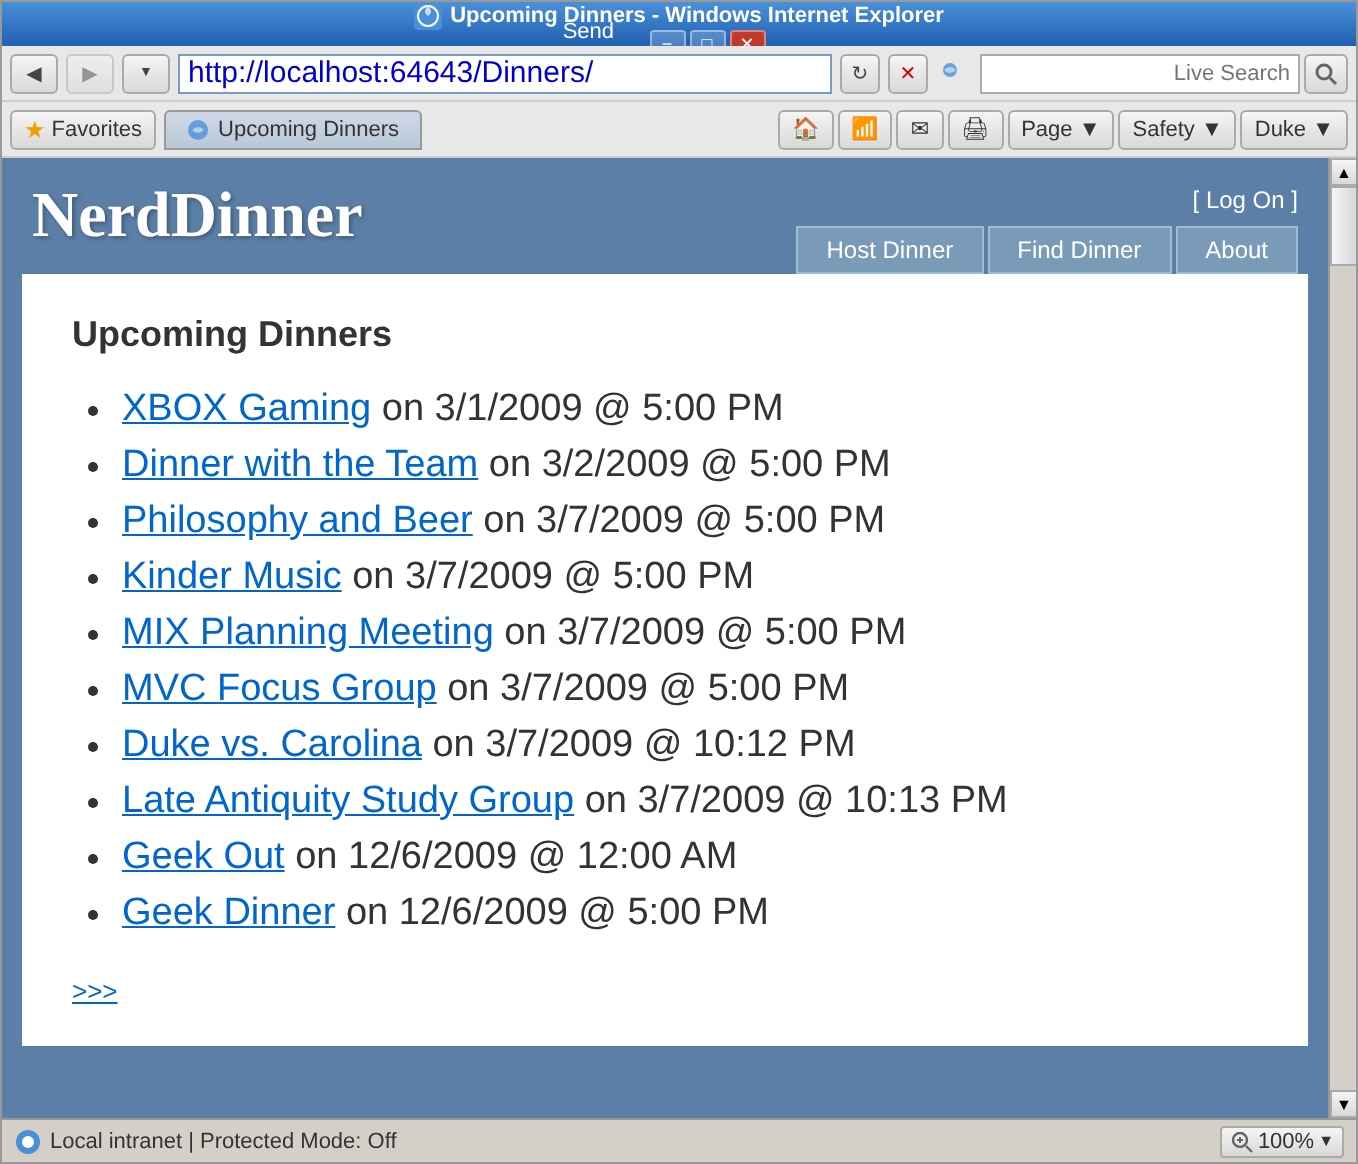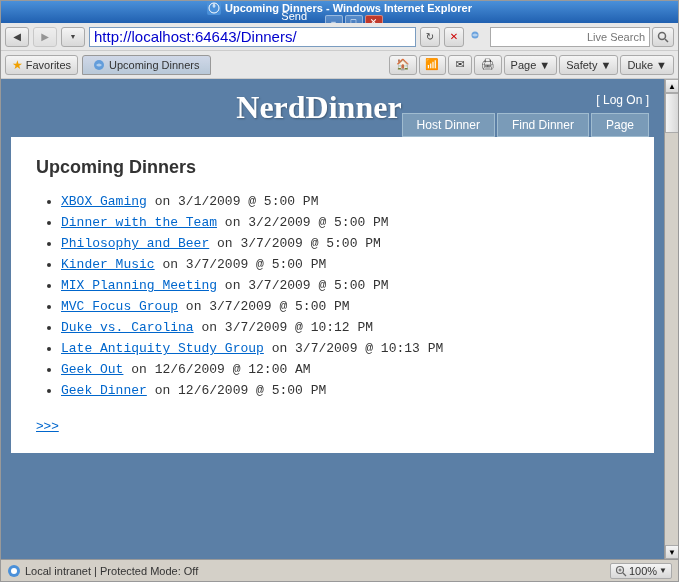--- a/index.html
+++ b/index.html
@@ -43,33 +43,33 @@
     
     .scrollbar { width: 14px; background: #d4d0c8; border-left: 1px solid #999; display: flex; flex-direction: column; }
     .scroll-btn { width: 14px; height: 14px; background: linear-gradient(to bottom, #f5f5f5, #d8d8d8); border: 1px solid #aaa; display: flex; align-items: center; justify-content: center; font-size: 8px; cursor: pointer; }
     .scroll-track { flex: 1; background: #d4d0c8; }
     .scroll-thumb { width: 14px; height: 40px; background: linear-gradient(to right, #f5f5f5, #d8d8d8); border: 1px solid #aaa; }
 
     
     .browser-page { background: #5b7fa6; min-height: 100%; }
 
     
-    .app-header { background: #5b7fa6; padding: 10px 15px 0 15px; display: flex; align-items: flex-start; justify-content: flex-end; }
+    .app-header { background: #5b7fa6; padding: 10px 15px 0 15px; display: flex; align-items: flex-start; justify-content: space-between; }
     .app-title { color: white; font-size: 32px; font-weight: bold; font-family: Georgia, serif; text-shadow: 1px 1px 2px rgba(0,0,0,0.3); }
     .header-right { display: flex; flex-direction: column; align-items: flex-end; padding-top: 4px; }
     .log-on-area { color: white; font-size: 12px; margin-bottom: 6px; }
     .log-on-link { color: white; text-decoration: none; font-size: 12px; }
     .nav-buttons { display: flex; gap: 2px; }
     .nav-button { padding: 4px 14px; background: #7a9bb8; border: 1px solid #a0bcd0; color: white; font-size: 12px; cursor: pointer; font-weight: normal; }
 
     
     .page-content { background: white; margin: 0 10px 10px 10px; padding: 20px 25px; min-height: 300px; }
     .page-heading { font-size: 18px; font-weight: bold; color: #333; margin-bottom: 16px; }
     .dinner-list { list-style: disc; padding-left: 25px; }
-    .dinner-list li { margin-bottom: 6px; font-size: 13px; color: #333; font-family: Liberation Mono, monospace; }
+    .dinner-list li { margin-bottom: 6px; font-size: 19px; color: #333; }
     .dinner-link { color: #0066cc; text-decoration: underline; cursor: pointer; }
     .dinner-date { color: #333; }
     .more-link { display: inline-block; margin-top: 14px; color: #0066cc; text-decoration: underline; font-size: 13px; cursor: pointer; }
 
     
     .status-bar { background: #d4d0c8; height: 22px; display: flex; align-items: center; justify-content: space-between; padding: 0 6px; border-top: 1px solid #999; flex-shrink: 0; }
     .status-left { display: flex; align-items: center; gap: 4px; font-size: 11px; color: #333; }
     .status-right { display: flex; align-items: center; gap: 8px; font-size: 11px; color: #333; }
     .zoom-area { display: flex; align-items: center; gap: 2px; padding: 1px 4px; background: linear-gradient(to bottom, #f5f5f5, #d8d8d8); border: 1px solid #aaa; border-radius: 2px; cursor: pointer; }
   </style>
@@ -151,21 +151,21 @@
 
         <div class="app-header">
           <div class="app-title">NerdDinner</div>
           <div class="header-right">
             <div class="log-on-area">
               <span>[ </span><a class="log-on-link" href="#">Log On</a><span> ]</span>
             </div>
             <div class="nav-buttons">
               <button class="nav-button">Host Dinner</button>
               <button class="nav-button">Find Dinner</button>
-              <button class="nav-button">Page</button>
+              <button class="nav-button">About</button>
             </div>
           </div>
         </div>
 
         <div class="page-content">
           <h2 class="page-heading">Upcoming Dinners</h2>
           <ul class="dinner-list" id="dinner-list">
           <li><a class="dinner-link" href="#">XBOX Gaming</a> <span class="dinner-date">on 3/1/2009 @ 5:00 PM</span></li>
               <li><a class="dinner-link" href="#">Dinner with the Team</a> <span class="dinner-date">on 3/2/2009 @ 5:00 PM</span></li>
               <li><a class="dinner-link" href="#">Philosophy and Beer</a> <span class="dinner-date">on 3/7/2009 @ 5:00 PM</span></li>

